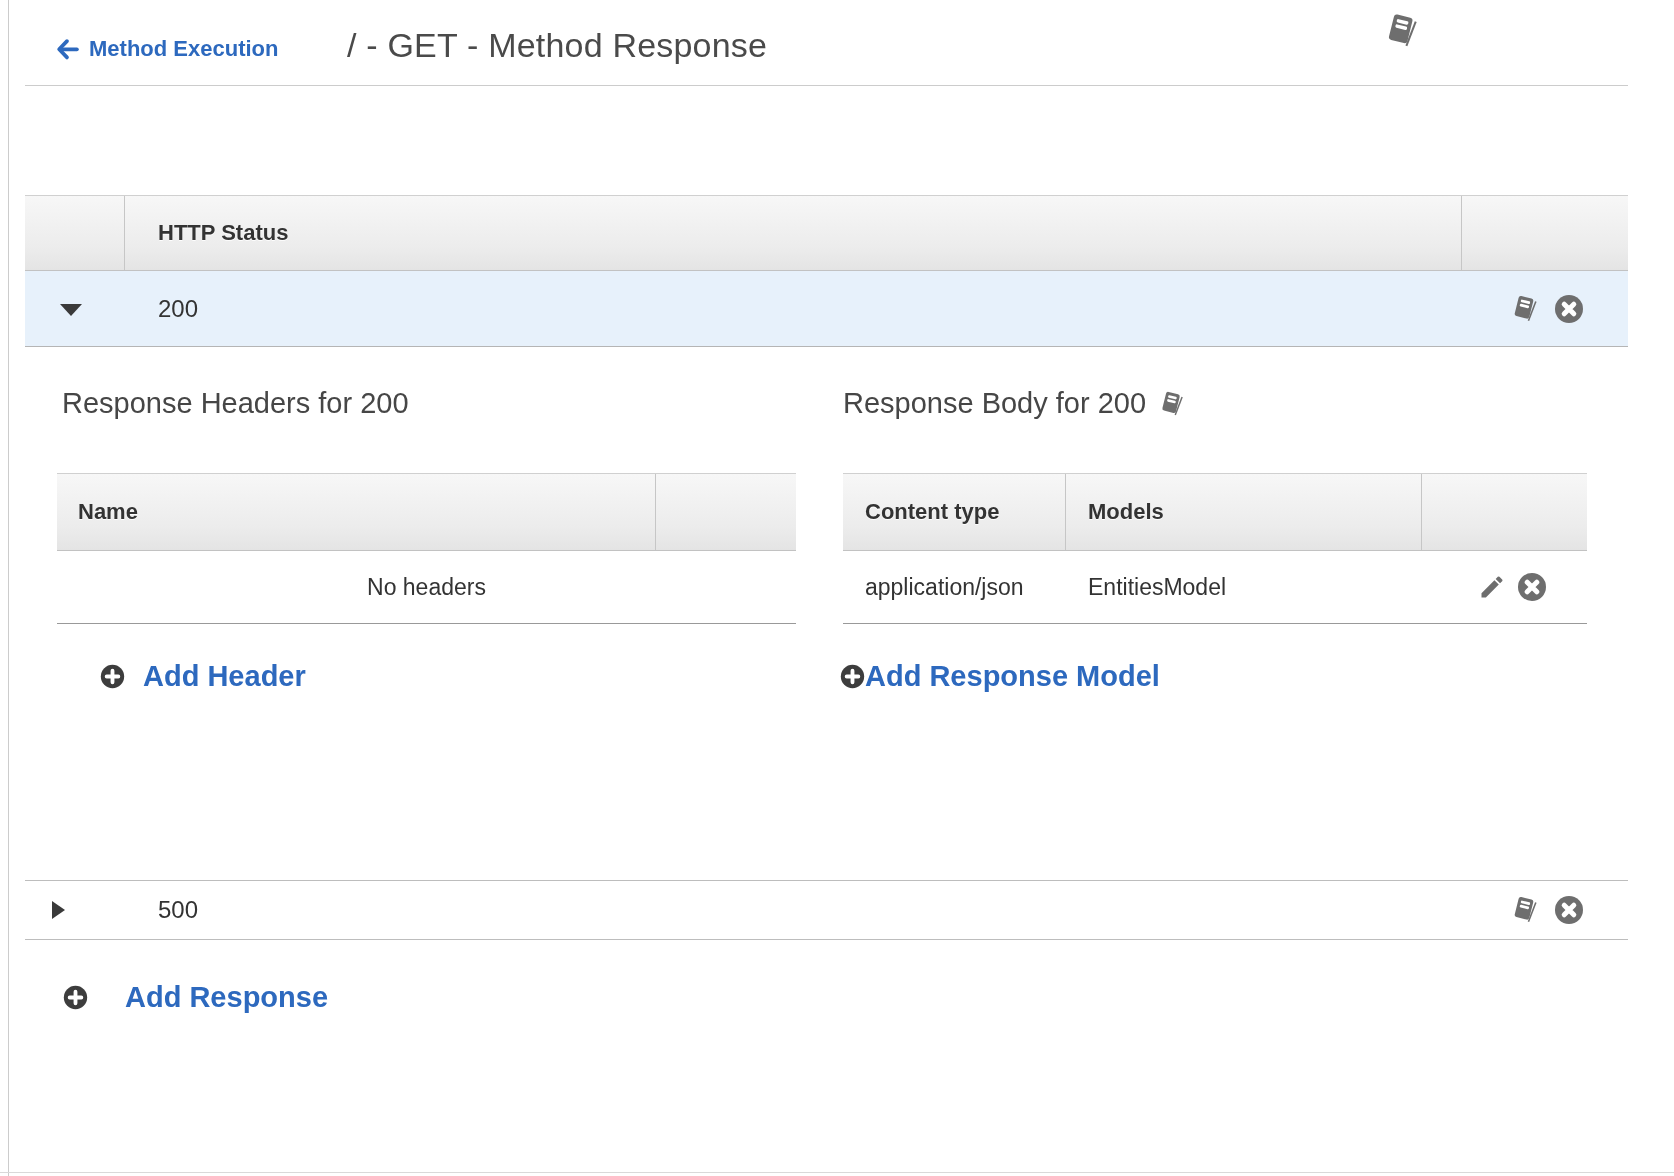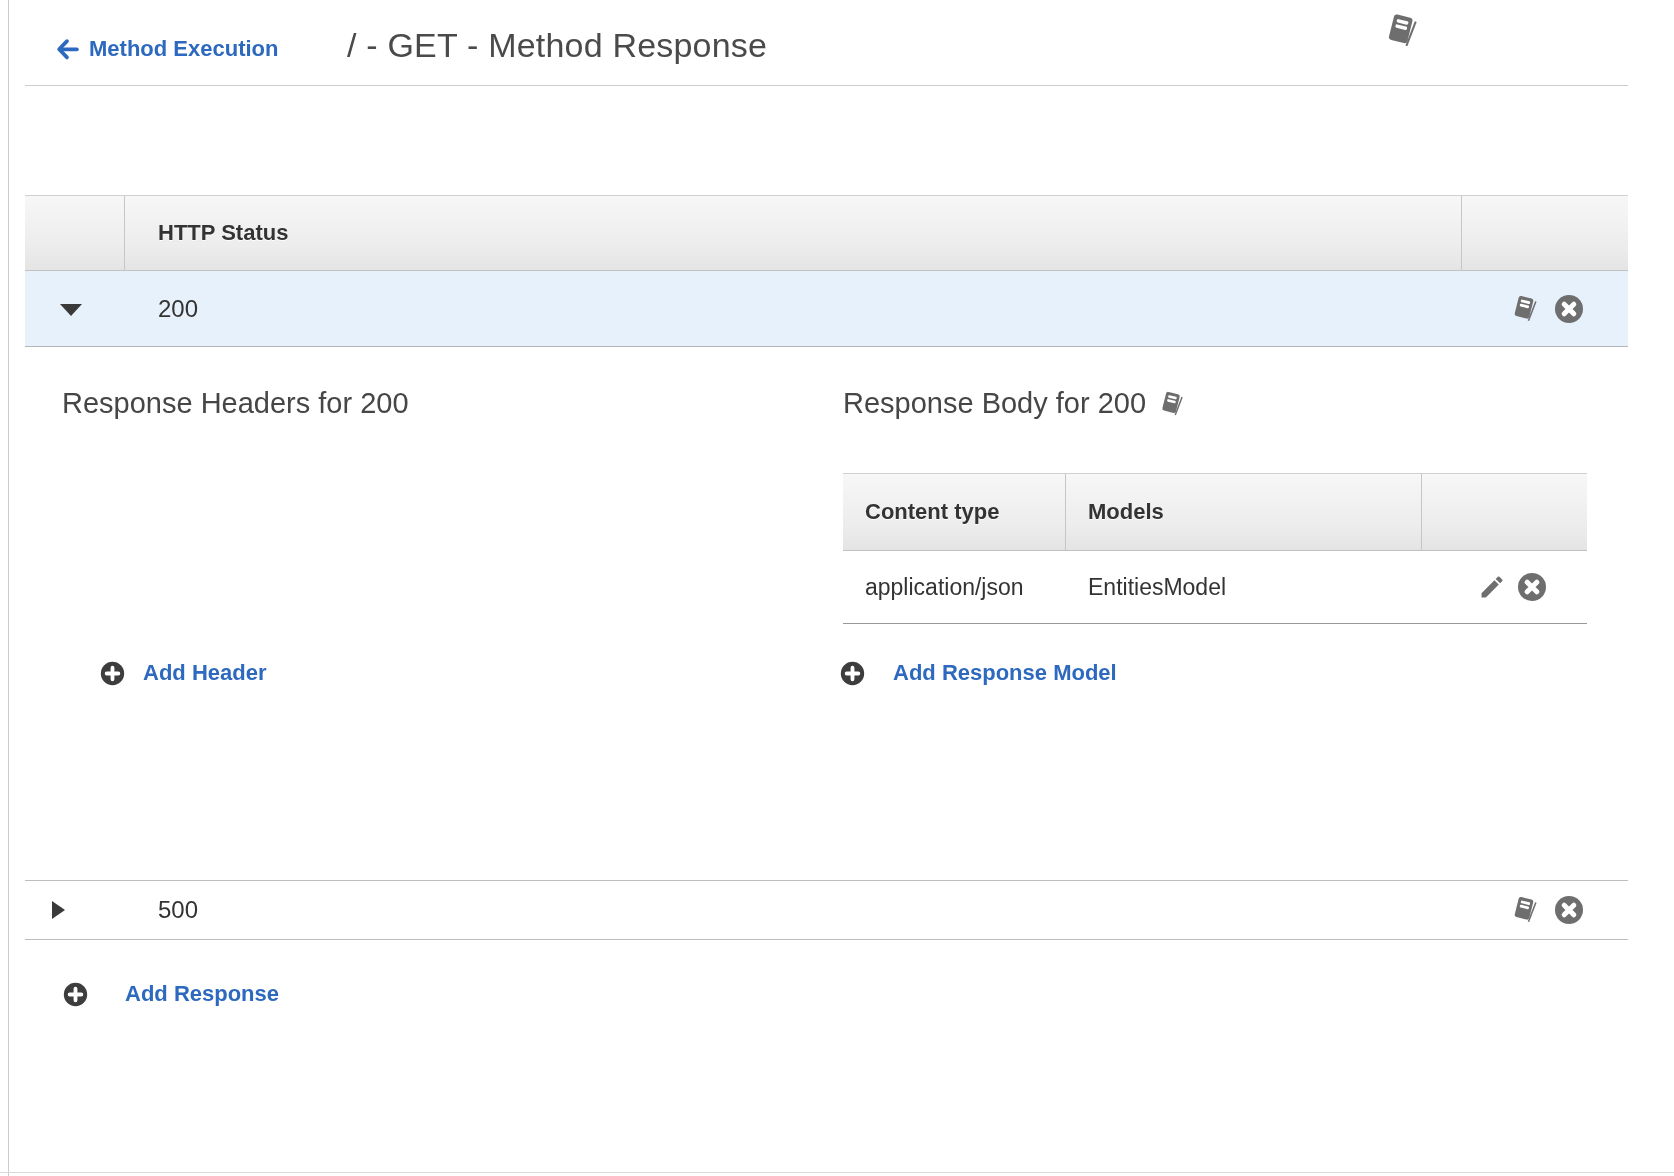--- a/index.html
+++ b/index.html
@@ -107,23 +107,23 @@
     position:absolute;right:40px;top:50%;transform:translateY(-50%);
     display:flex;align-items:center;gap:11px;
   }
 
   
   .add-link{
     position:absolute;display:flex;align-items:center;
     cursor:pointer;text-decoration:none;
   }
   .add-link .plus{width:25px;height:25px;color:#3d3d3d;flex:none;}
-  .add-link .lbl{font-size:22px;font-weight:bold;color:#2d69be;}
+  .add-link .lbl{font-size:29px;font-weight:bold;color:#2d69be;}
   .add-header-link{left:100px;top:660px;gap:18px;}
-  .add-model-link{left:840px;top:660px;gap:28px;}
+  .add-model-link{left:840px;top:660px;}
   .add-response-link{left:63px;top:981px;gap:37px;}
 
   .back-arrow{width:25px;height:25px;flex:none;}
 </style>
 </head>
 <body>
 
 <svg width="0" height="0" style="position:absolute" aria-hidden="true">
   <symbol id="ic-book" viewBox="0 0 32 32">
     <g transform="rotate(14 16 16)">
@@ -189,20 +189,29 @@
   <div class="section-title title-headers">
     <span>Response Headers for 200</span>
   </div>
   <div class="section-title title-body">
     <span>Response Body for 200</span>
     <svg class="title-book">
         <use href="#ic-book"></use>
       </svg>
   </div>
 
+  <div class="headers-table">
+    <div class="thead-band sub-thead">
+      <div class="col-divider" style="left:598px"></div>
+      <div class="th-label" style="left:21px">Name</div>
+    </div>
+    <div class="sub-row">
+      <div class="centered-cell">No headers</div>
+    </div>
+  </div>
   <a class="add-link add-header-link">
     <svg class="plus">
         <use href="#ic-plus"></use>
       </svg>
     <span class="lbl">Add Header</span>
   </a>
 
   <div class="body-table">
     <div class="thead-band sub-thead">
       <div class="col-divider" style="left:222px"></div>

